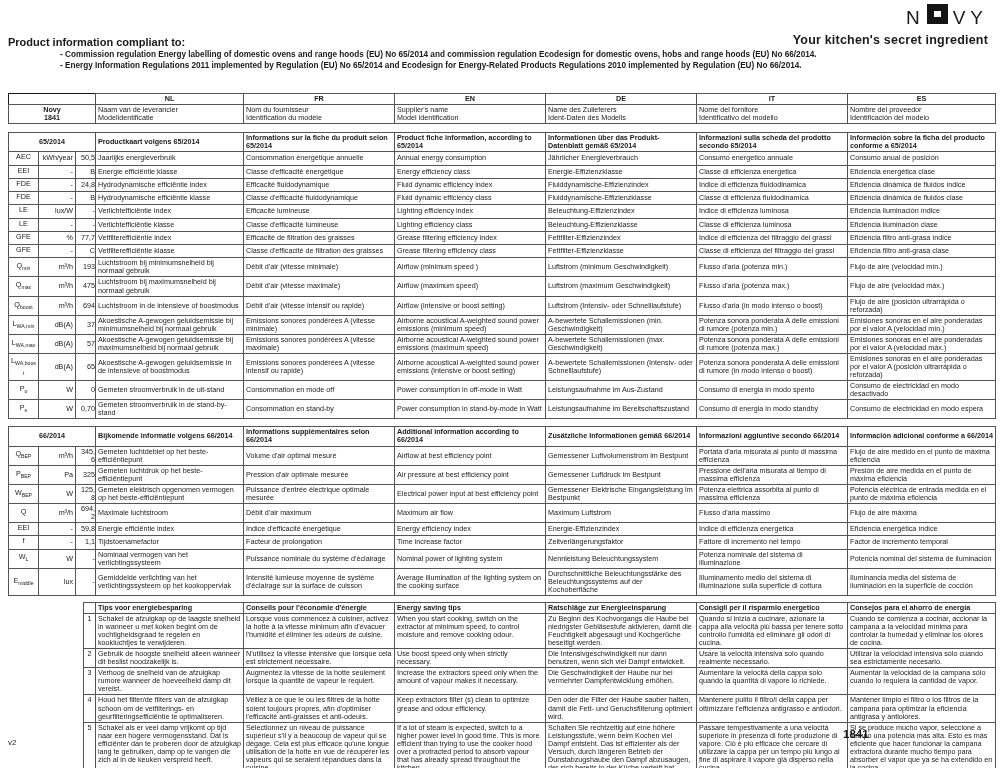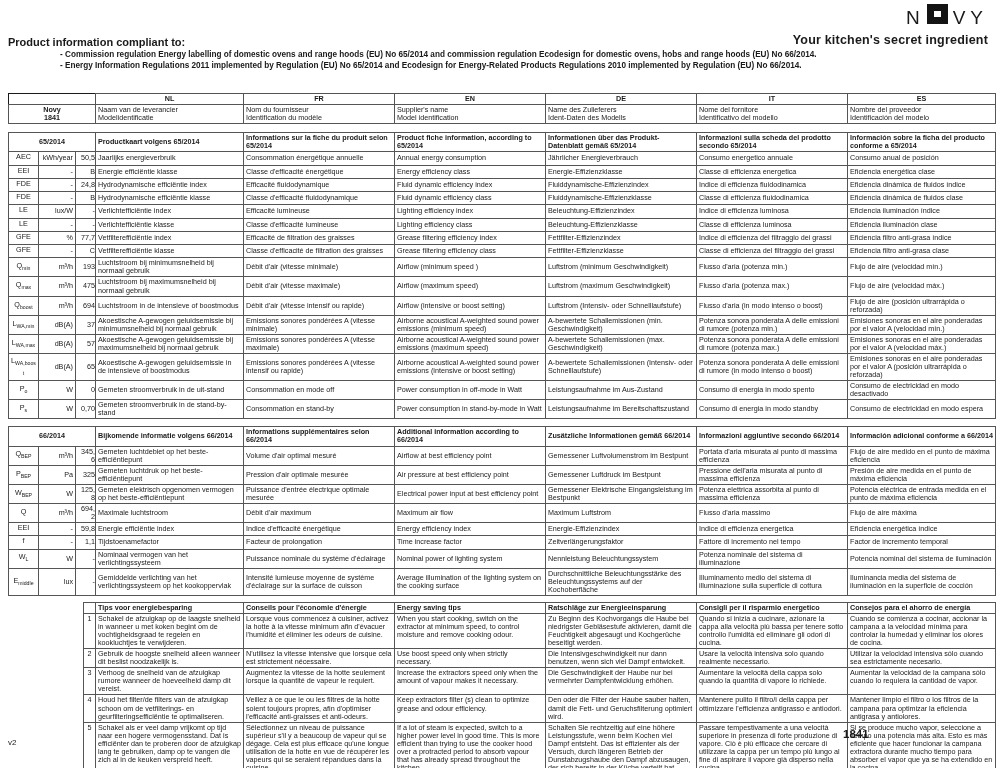--- a/index.html
+++ b/index.html
@@ -369,21 +369,21 @@
   </tr>
 
   <tr>
     <td class="c-sym"><span>P</span><sub>BEP</sub></td>
     <td class="c-unit">Pa</td>
     <td class="c-val">325</td>
     <td>Gemeten luchtdruk op het beste-efficiëntiepunt</td>
     <td>Pression d'air optimale mesurée</td>
     <td>Air pressure at best efficiency point</td>
     <td>Gemessener Luftdruck im Bestpunt</td>
-    <td>Pressione dell'aria misurata al punto di massima efficienza</td>
+    <td>Pressione dell'aria misurata al tiempo di massima efficienza</td>
     <td>Presión de aire medida en el punto de máxima eficiencia</td>
   </tr>
 
   <tr>
     <td class="c-sym"><span>W</span><sub>BEP</sub></td>
     <td class="c-unit">W</td>
     <td class="c-val">125,8</td>
     <td>Gemeten elektrisch opgenomen vermogen op het beste-efficiëntiepunt</td>
     <td>Puissance d'entrée électrique optimale mesurée</td>
     <td>Electrical power input at best efficiency point</td>

